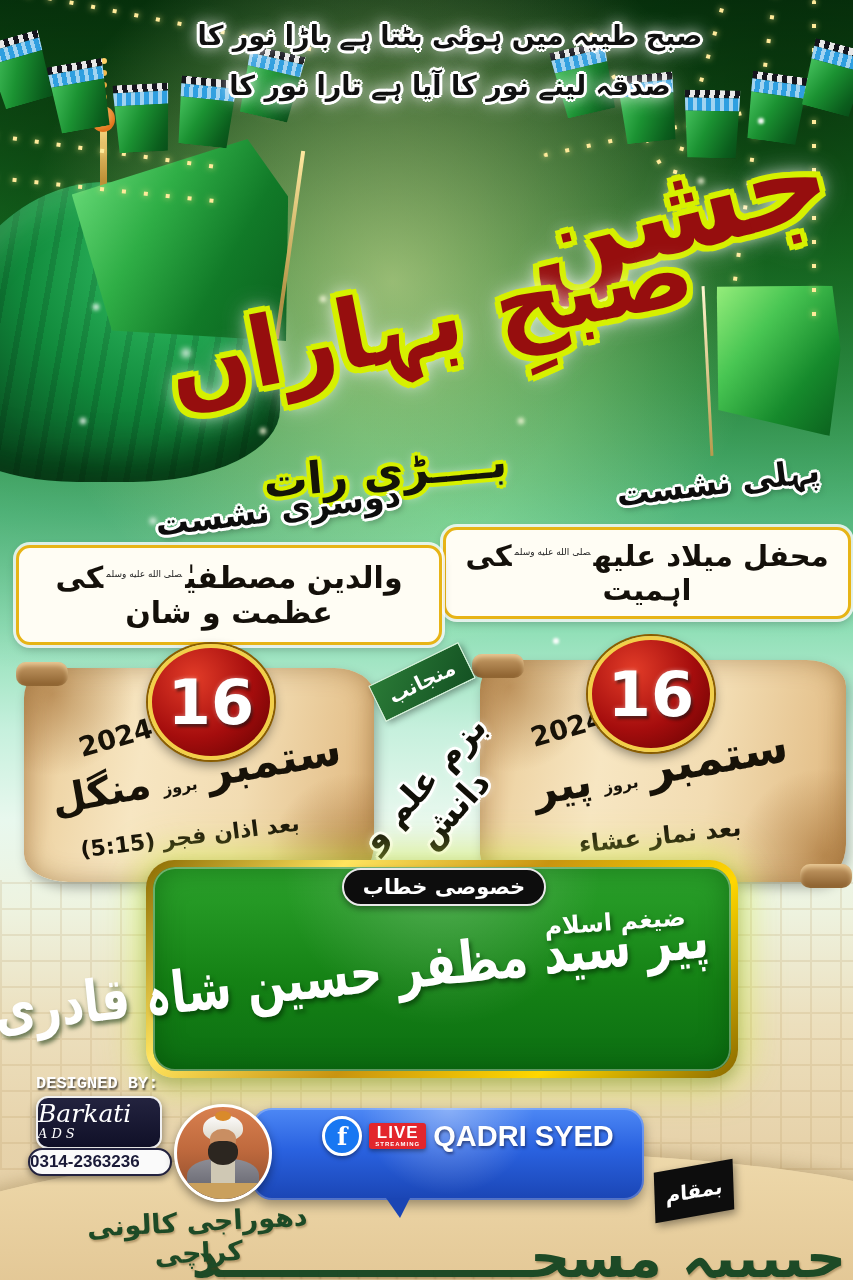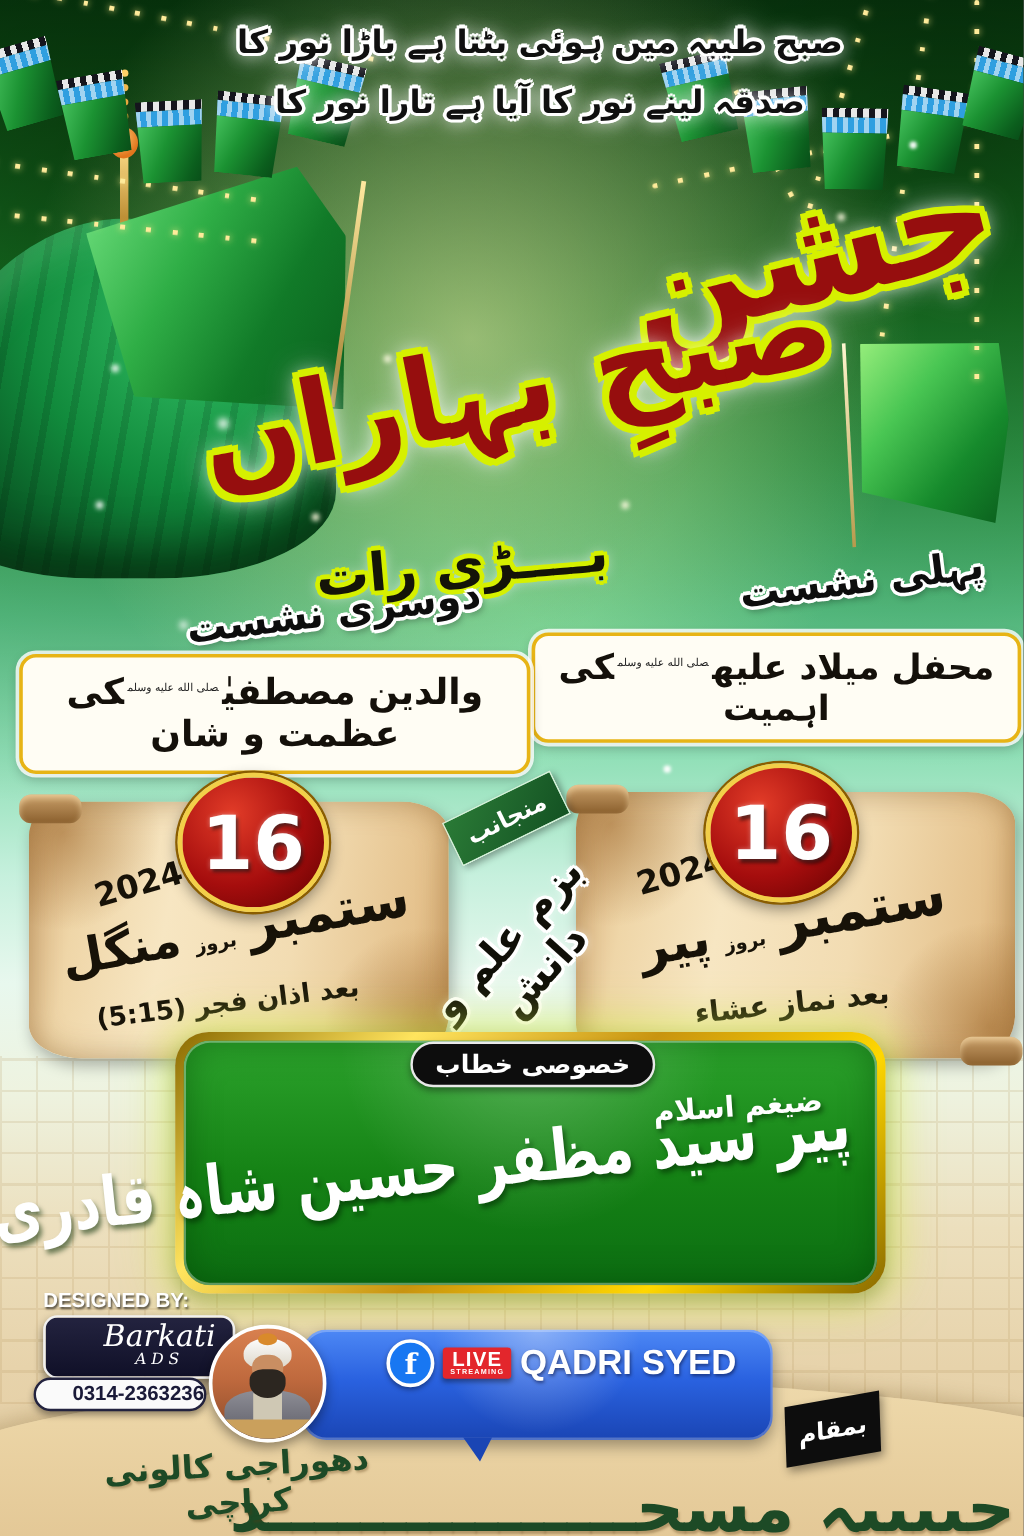--- a/index.html
+++ b/index.html
@@ -120,28 +120,28 @@
   .green-banner{width:100%;height:100%;border-radius:22px;
     background:
       radial-gradient(circle at 50% 0%,rgba(255,255,255,.22),rgba(255,255,255,0) 45%),
       linear-gradient(180deg,#2ca32c 0%,#158215 55%,#0c6e12 100%);
     box-shadow:inset 0 0 0 2px rgba(255,255,255,.35),inset 0 0 30px rgba(0,60,0,.45);}
   .khitab-pill{background:#0d0d0d;color:#ffffff;border:2px solid #e9e9e9;border-radius:20px;
     font-weight:bold;letter-spacing:2px;box-shadow:0 3px 6px rgba(0,0,0,.4);}
   .banner-white{color:#fff;font-weight:bold;text-shadow:2px 3px 4px rgba(0,40,0,.55);}
 
   
-  .designer-label{color:#fff;font-weight:bold;font-family:Liberation Sans, sans-serif;
+  .designer-label{color:#fff;font-weight:bold;font-family:Liberation Mono, monospace;
     text-shadow:1px 2px 2px rgba(0,0,0,.7);}
   .brand-pill{background:linear-gradient(180deg,#23233f,#101028);border:2px solid #f0f0f0;border-radius:12px;
-    color:#fff;text-align:center;box-shadow:0 4px 8px rgba(0,0,0,.45);padding-left:34px;}
+    color:#fff;text-align:left;box-shadow:0 4px 8px rgba(0,0,0,.45);}
   .brand-name{font-family:"DejaVu Serif",serif;font-style:italic;font-size:25px;line-height:26px;}
   .brand-sub{font-family:"DejaVu Serif",serif;font-style:italic;font-size:13px;letter-spacing:4px;line-height:13px;}
   .phone-pill{background:#fafafa;border:2px solid #23233f;border-radius:14px;color:#1a1a38;
-    font-family:"Liberation Sans","DejaVu Sans",sans-serif;font-weight:bold;text-align:right;
+    font-family:"Liberation Sans","DejaVu Sans",sans-serif;font-weight:bold;text-align:left;
     box-shadow:0 3px 6px rgba(0,0,0,.4);}
 
   
   .live-banner{background:
       radial-gradient(circle at 50% 0%,rgba(255,255,255,.35),rgba(255,255,255,0) 40%),
       linear-gradient(180deg,#4d88f5 0%,#2a62e0 45%,#1a45b4 100%);
     border-radius:20px;box-shadow:0 5px 12px rgba(0,0,0,.35),inset 0 0 0 2px rgba(255,255,255,.25);}
   .live-tail{width:0;height:0;border-left:14px solid transparent;border-right:10px solid transparent;
     border-top:20px solid #1a45b4;}
   .fb-circle{width:34px;height:34px;border-radius:50%;background:#1877f2;border:3px solid #fff;

